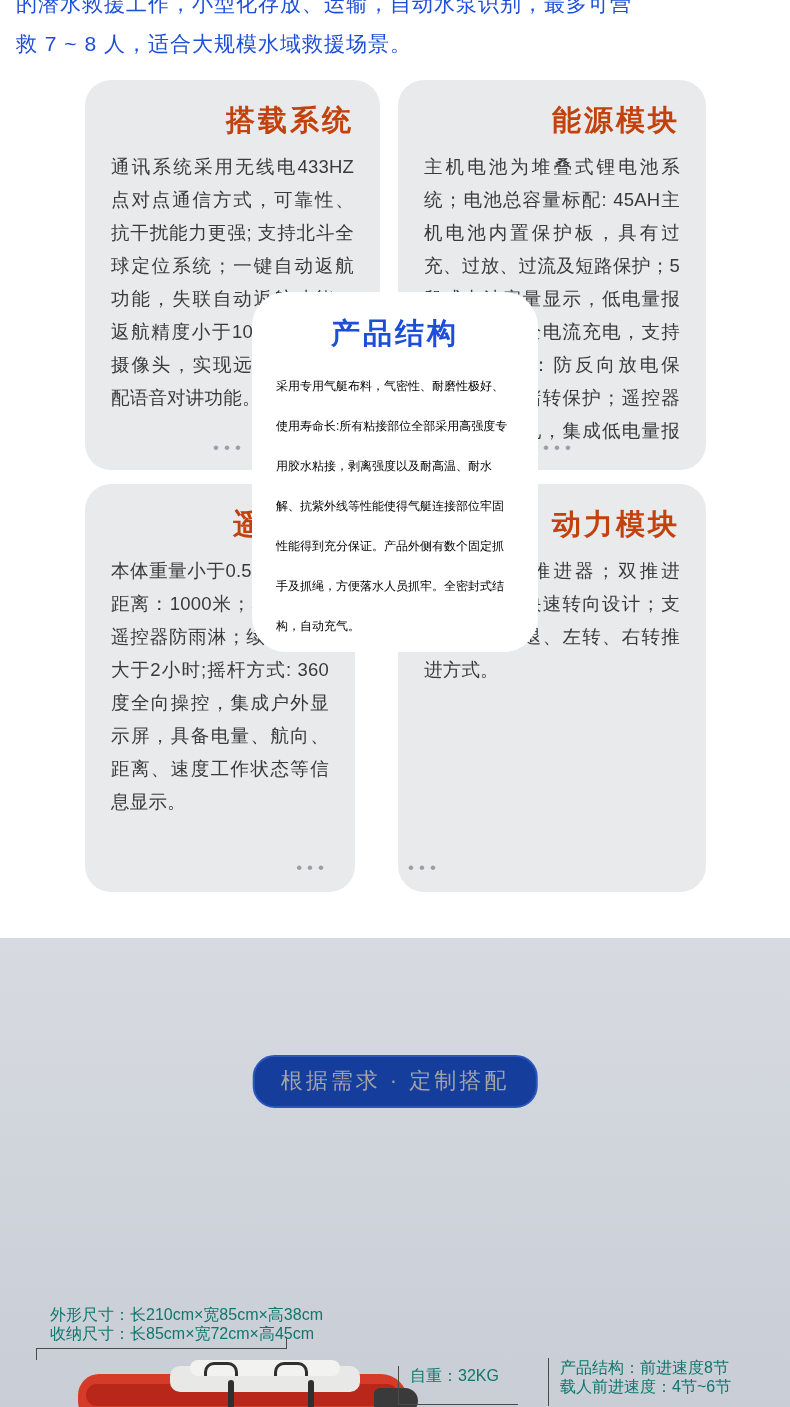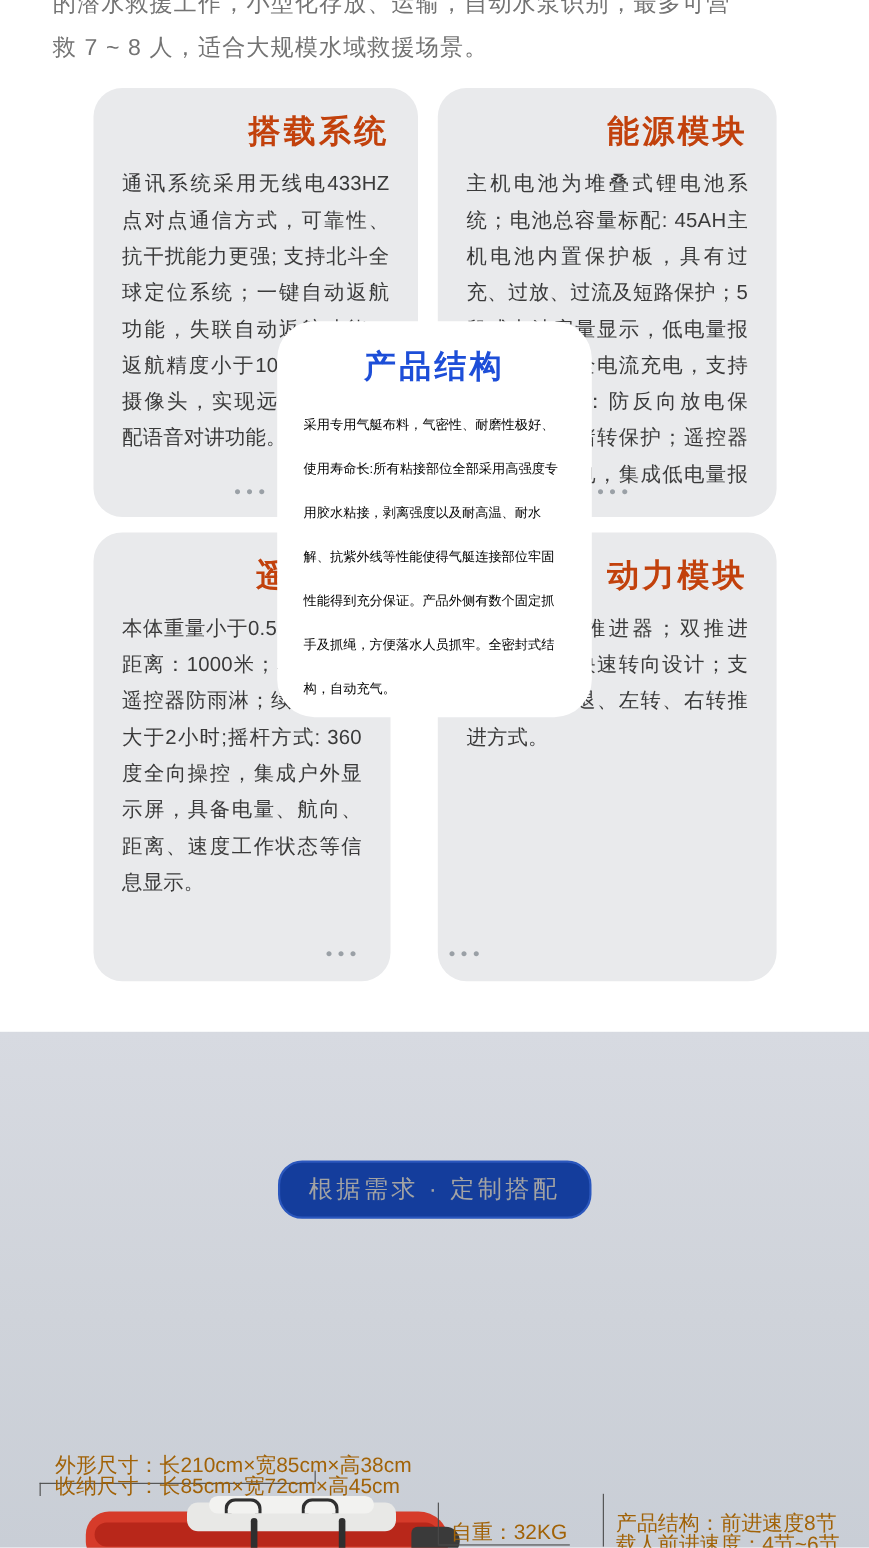--- a/index.html
+++ b/index.html
@@ -9,25 +9,24 @@
     height: 1407px;
     background: #ffffff;
     font-family: "Liberation Sans", sans-serif;
     overflow: hidden;
     position: relative;
   }
 
   
   .intro {
     padding: 0 16px;
-    color: #737373;
+    color: #1d4ed8;
     font-size: 21px;
     line-height: 36px;
     letter-spacing: 1px;
-    margin-left: 32px;
   }
   .intro .line { white-space: nowrap; }
   .intro .line.first {
     position: relative;
     top: -14px;
   }
   .intro .line.second {
     position: relative;
     top: -10px;
   }
@@ -133,25 +132,24 @@
     font-size: 62px;
     font-weight: bold;
     letter-spacing: 6px;
     color: #1b1b1b;
     line-height: 78px;
   }
 
   
   .callout {
     position: absolute;
-    font-size: 19px;
-    color: #a16207;
+    font-size: 16px;
+    color: #0f766e;
     line-height: 19px;
     white-space: nowrap;
-    margin-top: 18px;
   }
   #callout-size   { left: 50px;  top: 1305px; }
   #callout-weight { left: 410px; top: 1366px; }
   #callout-speed  { left: 560px; top: 1358px; }
 
   .lead-line {
     position: absolute;
     background: #4a4a4a;
   }
   #lead-size-h { left: 36px;  top: 1348px; width: 250px; height: 1px; }

